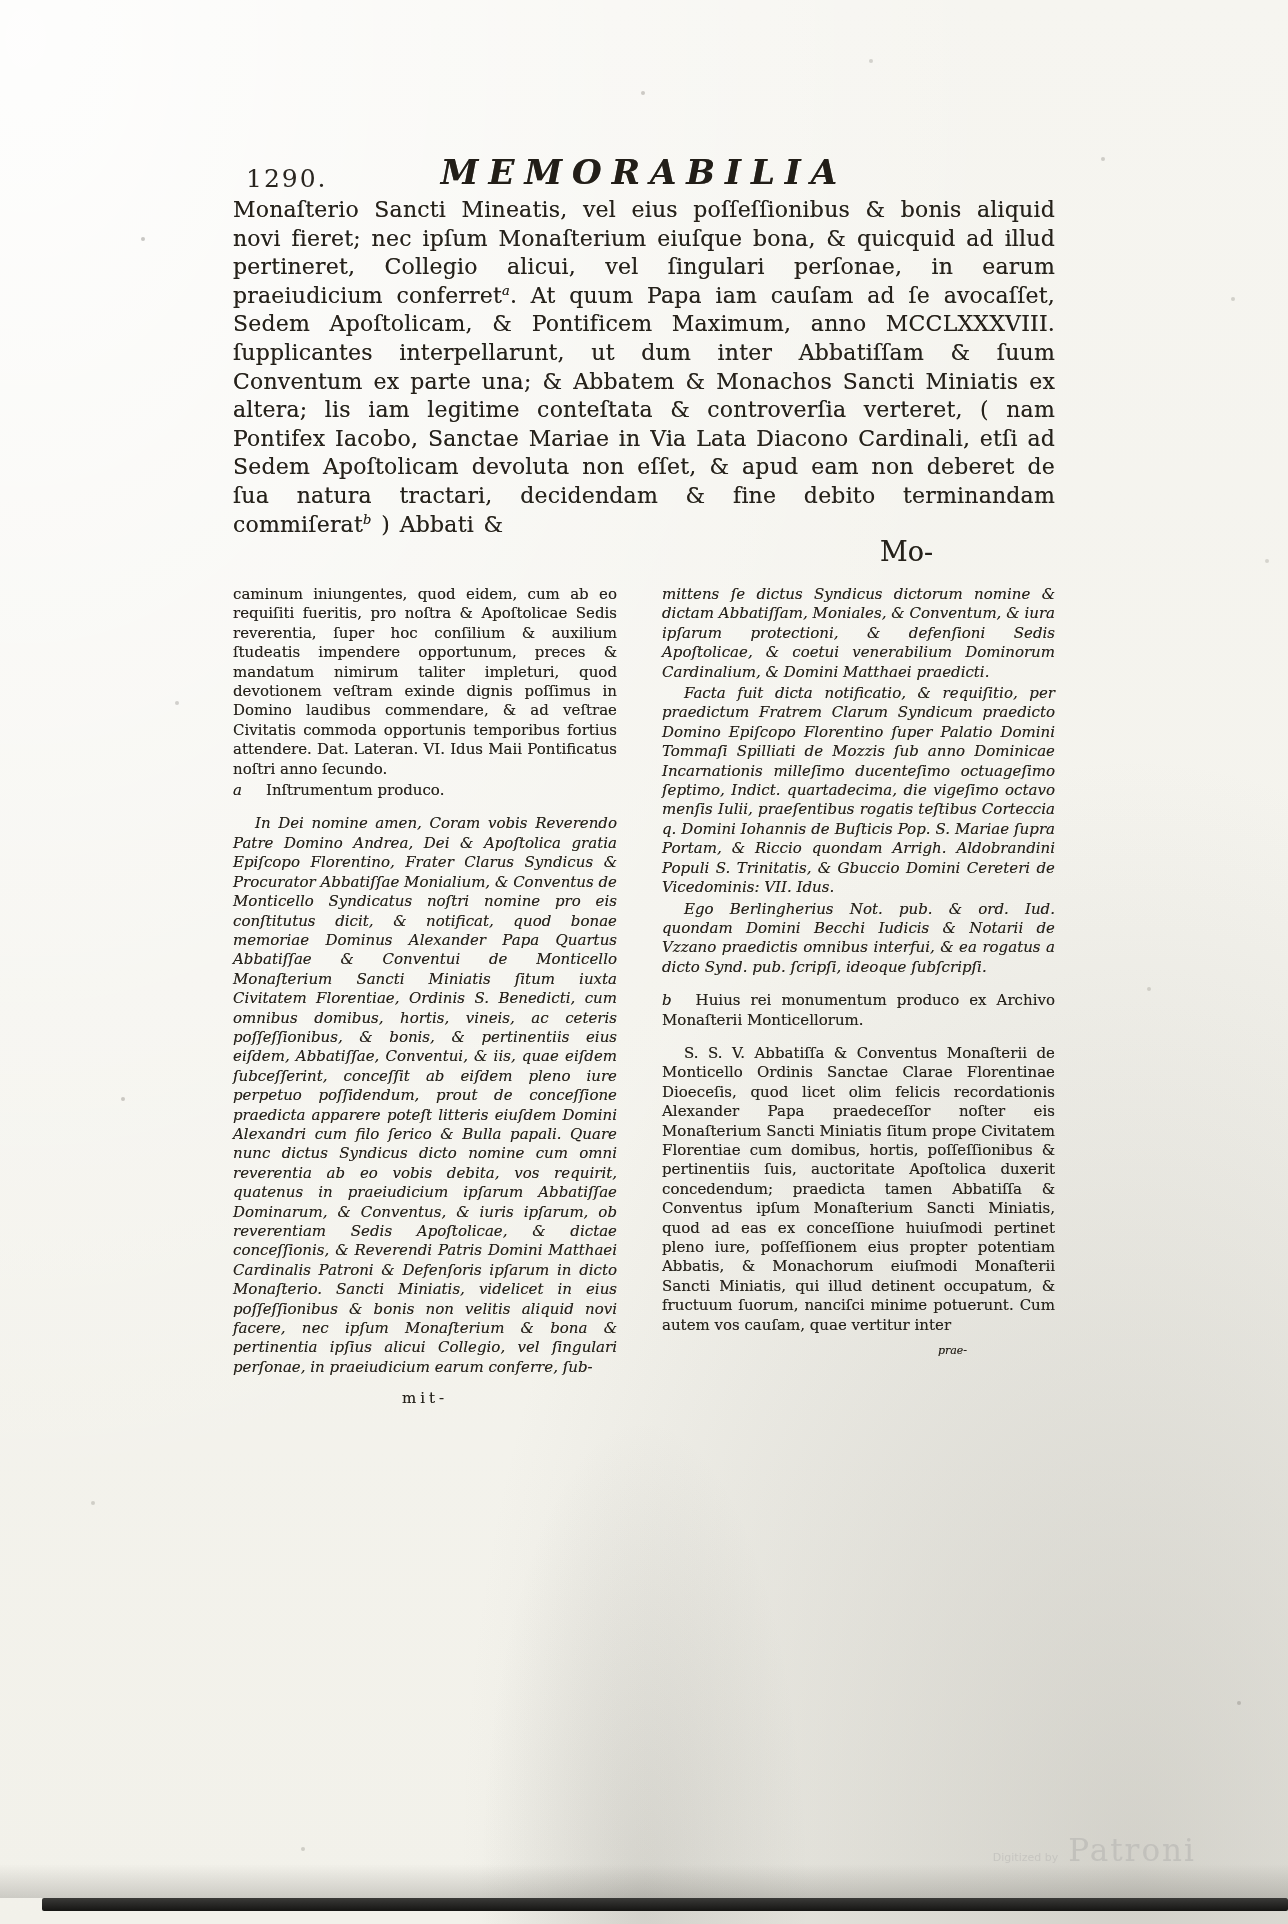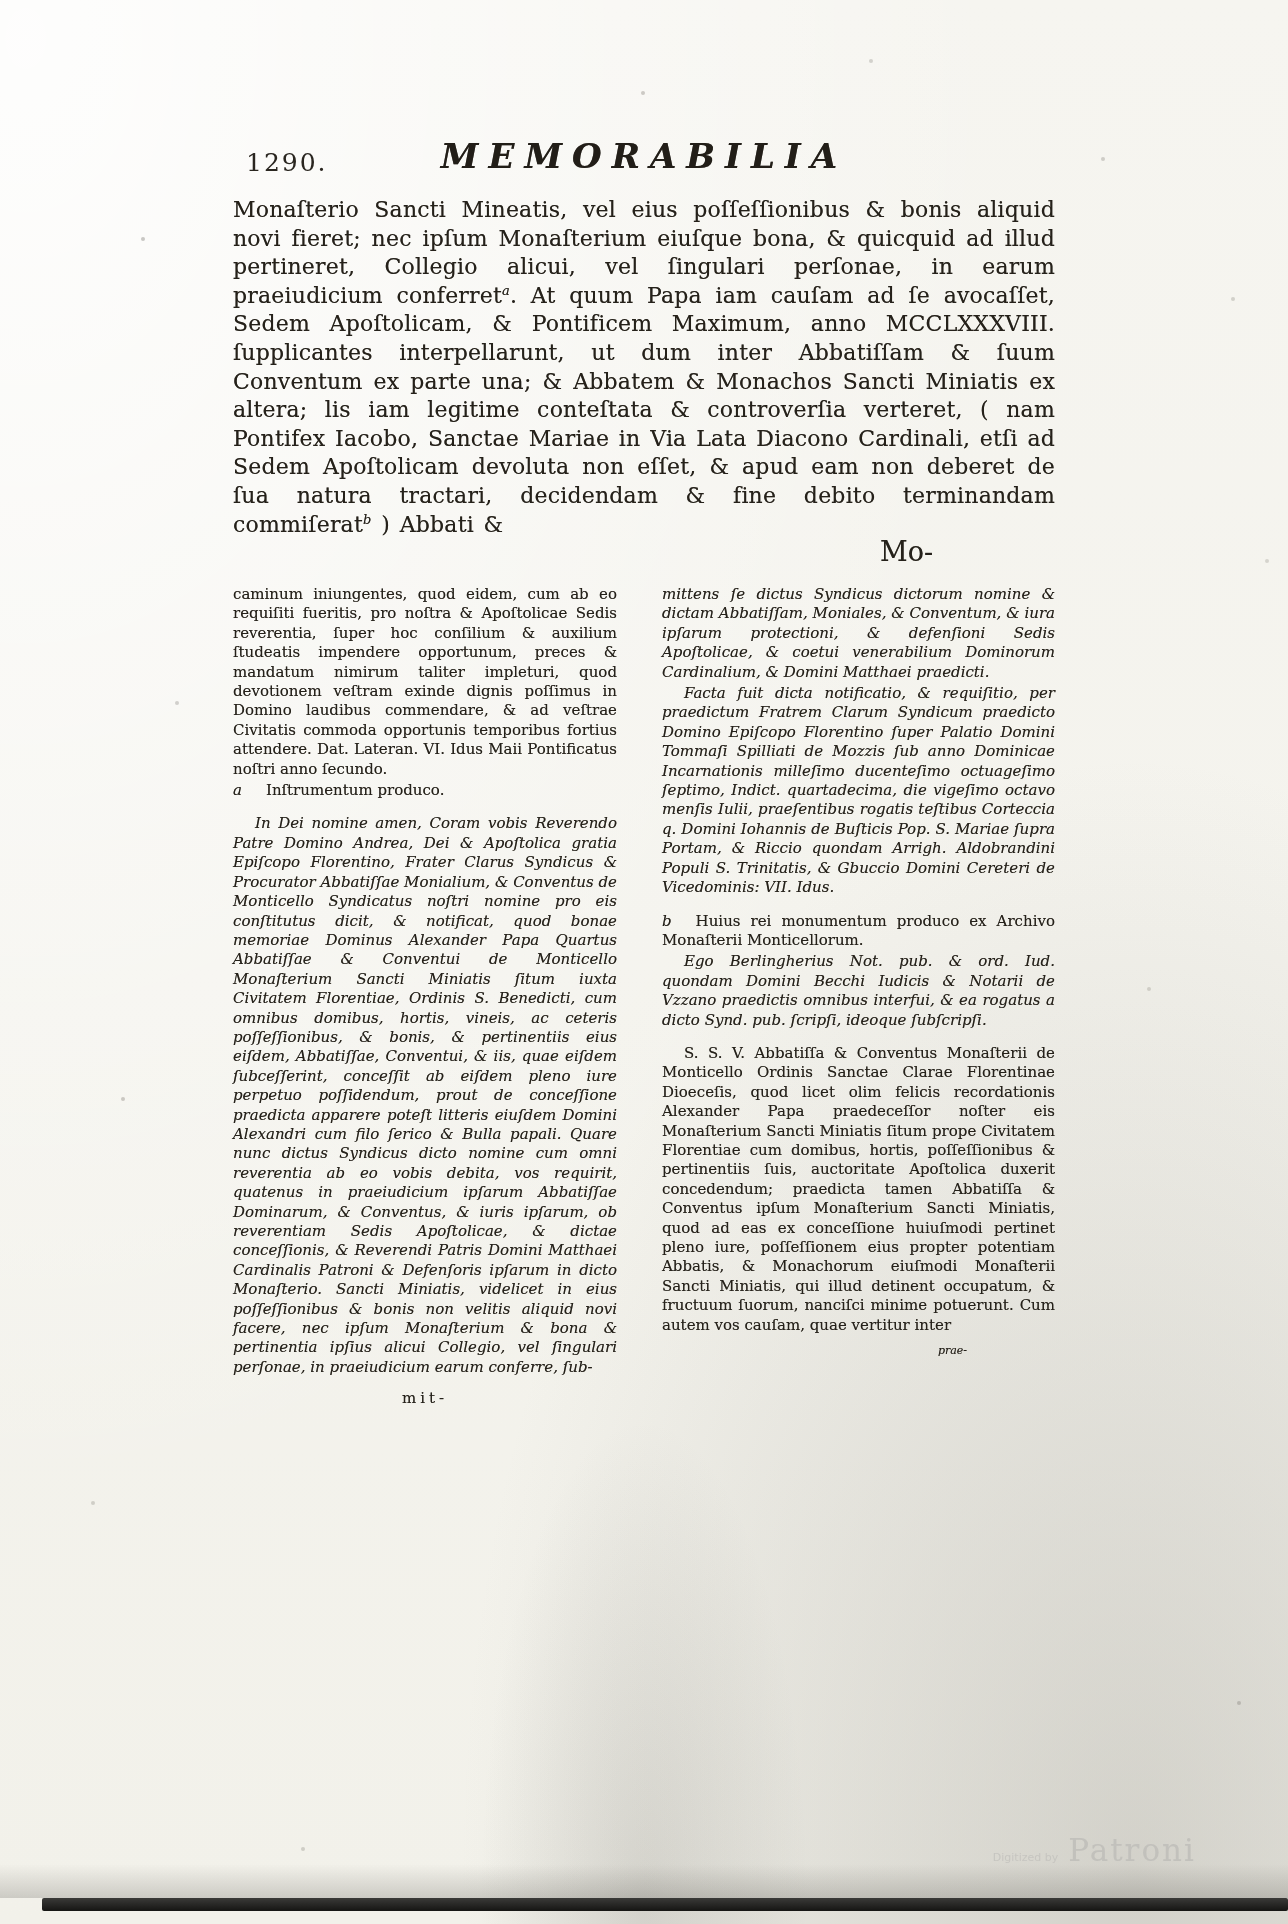--- a/index.html
+++ b/index.html
@@ -8,21 +8,21 @@
     width:1288px;height:1924px;
     overflow:hidden;
     color:#25211a;
     font-family:"DejaVu Serif","Liberation Serif",serif;
     background:
       radial-gradient(ellipse at 88% 97%, rgba(160,158,150,0.38), transparent 42%),
       radial-gradient(ellipse at 50% 99%, rgba(120,118,112,0.20), transparent 18%),
       radial-gradient(ellipse at 2% 2%, rgba(255,255,255,0.85), transparent 55%),
       linear-gradient(#f6f5f0,#f2f1ea);
   }
-  .page-head{position:absolute;top:136px;left:0;right:0;height:52px;}
+  .page-head{position:absolute;top:152px;left:0;right:0;height:52px;}
   .page-num{
     position:absolute;left:246px;top:12px;
     font-size:25px;letter-spacing:2px;color:#2a2620;
   }
   .page-title{
     margin:0;text-align:center;
     font-size:34px;font-weight:bold;font-style:italic;
     letter-spacing:10px;color:#221e18;
     text-shadow:0 0 0.5px rgba(40,35,28,0.7);
   }
@@ -111,22 +111,22 @@
     <div class="col col-left">
       <p class="note roman">caminum iniungentes, quod eidem, cum ab eo requiſiti fueritis, pro noſtra &amp; Apoſtolicae Sedis reverentia, ſuper hoc conſilium &amp; auxilium ſtudeatis impendere opportunum, preces &amp; mandatum nimirum taliter impleturi, quod devotionem veſtram exinde dignis poſſimus in Domino laudibus commendare, &amp; ad veſtrae Civitatis commoda opportunis temporibus fortius attendere. Dat. Lateran. VI. Idus Maii Pontificatus noſtri anno ſecundo.</p>
       <p class="note roman"><em class="marker">a</em><span class="note-label">Inſtrumentum produco.</span></p>
       <p class="note italic indent gap-top">In Dei nomine amen, Coram vobis Reverendo Patre Domino Andrea, Dei &amp; Apoſtolica gratia Epiſcopo Florentino, Frater Clarus Syndicus &amp; Procurator Abbatiſſae Monialium, &amp; Conventus de Monticello Syndicatus noſtri nomine pro eis conſtitutus dicit, &amp; notificat, quod bonae memoriae Dominus Alexander Papa Quartus Abbatiſſae &amp; Conventui de Monticello Monaſterium Sancti Miniatis ſitum iuxta Civitatem Florentiae, Ordinis S. Benedicti, cum omnibus domibus, hortis, vineis, ac ceteris poſſeſſionibus, &amp; bonis, &amp; pertinentiis eius eiſdem, Abbatiſſae, Conventui, &amp; iis, quae eiſdem ſubceſſerint, conceſſit ab eiſdem pleno iure perpetuo poſſidendum, prout de conceſſione praedicta apparere poteſt litteris eiuſdem Domini Alexandri cum filo ſerico &amp; Bulla papali. Quare nunc dictus Syndicus dicto nomine cum omni reverentia ab eo vobis debita, vos requirit, quatenus in praeiudicium ipſarum Abbatiſſae Dominarum, &amp; Conventus, &amp; iuris ipſarum, ob reverentiam Sedis Apoſtolicae, &amp; dictae conceſſionis, &amp; Reverendi Patris Domini Matthaei Cardinalis Patroni &amp; Defenſoris ipſarum in dicto Monaſterio. Sancti Miniatis, videlicet in eius poſſeſſionibus &amp; bonis non velitis aliquid novi facere, nec ipſum Monaſterium &amp; bona &amp; pertinentia ipſius alicui Collegio, vel ſingulari perſonae, in praeiudicium earum conferre, ſub-</p>
       <div class="col-catch">mit-</div>
     </div>
 
     <div class="col col-right">
       <p class="note italic">mittens ſe dictus Syndicus dictorum nomine &amp; dictam Abbatiſſam, Moniales, &amp; Conventum, &amp; iura ipſarum protectioni, &amp; defenſioni Sedis Apoſtolicae, &amp; coetui venerabilium Dominorum Cardinalium, &amp; Domini Matthaei praedicti.</p>
       <p class="note italic indent">Facta fuit dicta notificatio, &amp; requiſitio, per praedictum Fratrem Clarum Syndicum praedicto Domino Epiſcopo Florentino ſuper Palatio Domini Tommaſi Spilliati de Mozzis ſub anno Dominicae Incarnationis milleſimo ducenteſimo octuageſimo ſeptimo, Indict. quartadecima, die vigeſimo octavo menſis Iulii, praeſentibus rogatis teſtibus Corteccia q. Domini Iohannis de Buſticis Pop. S. Mariae ſupra Portam, &amp; Riccio quondam Arrigh. Aldobrandini Populi S. Trinitatis, &amp; Gbuccio Domini Cereteri de Vicedominis: VII. Idus.</p>
+      <p class="note italic indent">Ego Berlingherius Not. pub. &amp; ord. Iud. quondam Domini Becchi Iudicis &amp; Notarii de Vzzano praedictis omnibus interfui, &amp; ea rogatus a dicto Synd. pub. ſcripſi, ideoque ſubſcripſi.</p>
       <p class="note roman gap-top"><em class="marker">b</em><span class="note-label">Huius rei monumentum produco ex Archivo Monaſterii Monticellorum.</span></p>
-      <p class="note italic indent">Ego Berlingherius Not. pub. &amp; ord. Iud. quondam Domini Becchi Iudicis &amp; Notarii de Vzzano praedictis omnibus interfui, &amp; ea rogatus a dicto Synd. pub. ſcripſi, ideoque ſubſcripſi.</p>
       <p class="note roman indent gap-top">S. S. V. Abbatiſſa &amp; Conventus Monaſterii de Monticello Ordinis Sanctae Clarae Florentinae Dioeceſis, quod licet olim felicis recordationis Alexander Papa praedeceſſor noſter eis Monaſterium Sancti Miniatis ſitum prope Civitatem Florentiae cum domibus, hortis, poſſeſſionibus &amp; pertinentiis ſuis, auctoritate Apoſtolica duxerit concedendum; praedicta tamen Abbatiſſa &amp; Conventus ipſum Monaſterium Sancti Miniatis, quod ad eas ex conceſſione huiuſmodi pertinet pleno iure, poſſeſſionem eius propter potentiam Abbatis, &amp; Monachorum eiuſmodi Monaſterii Sancti Miniatis, qui illud detinent occupatum, &amp; fructuum ſuorum, nanciſci minime potuerunt. Cum autem vos cauſam, quae vertitur inter</p>
       <div class="col-catch-right">prae-</div>
     </div>
 
   </section>
 
   <div class="watermark">
     <span class="wm-prefix">Digitized by</span>
     <span class="wm-brand">Patroni</span>
   </div>

